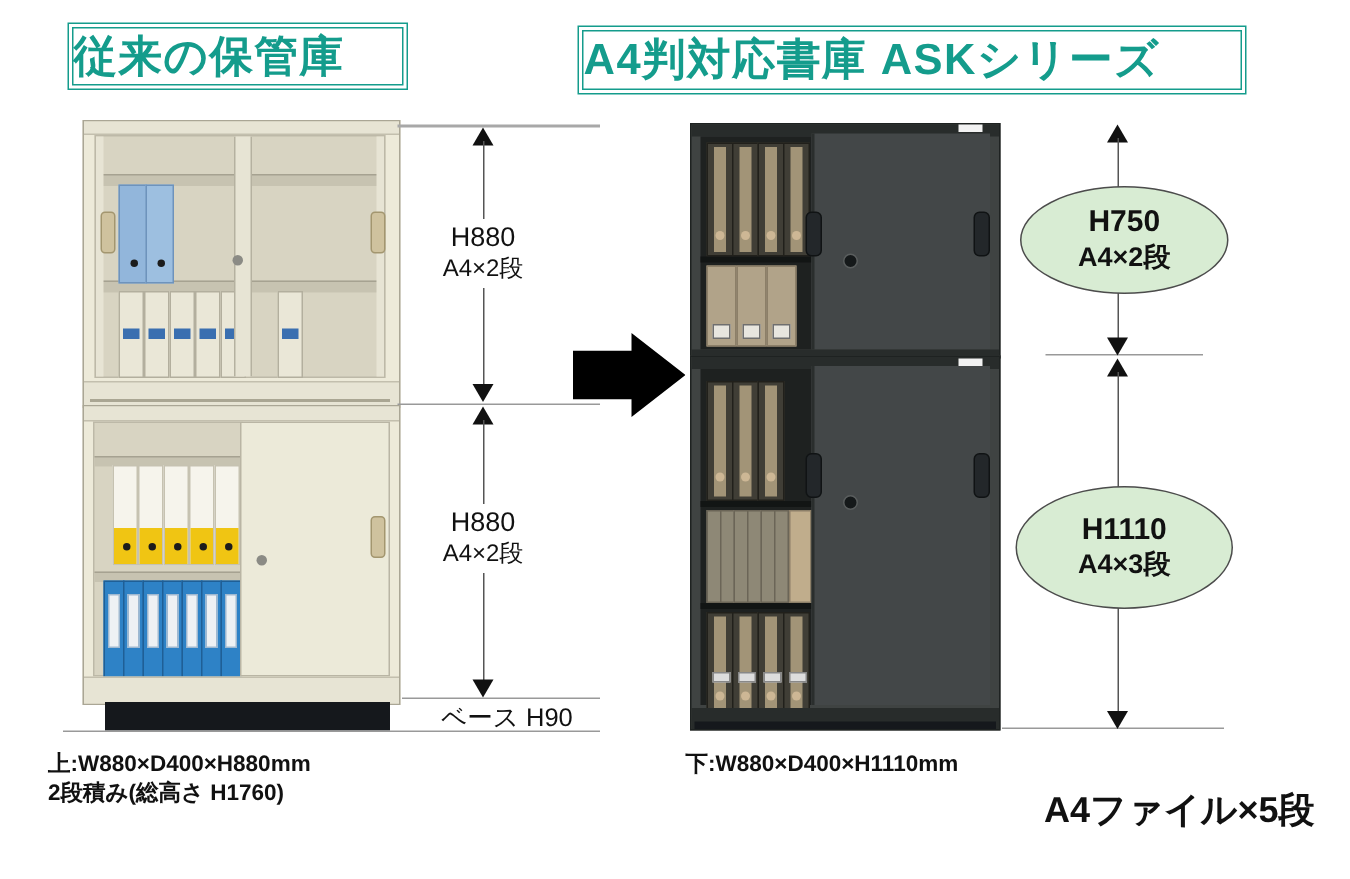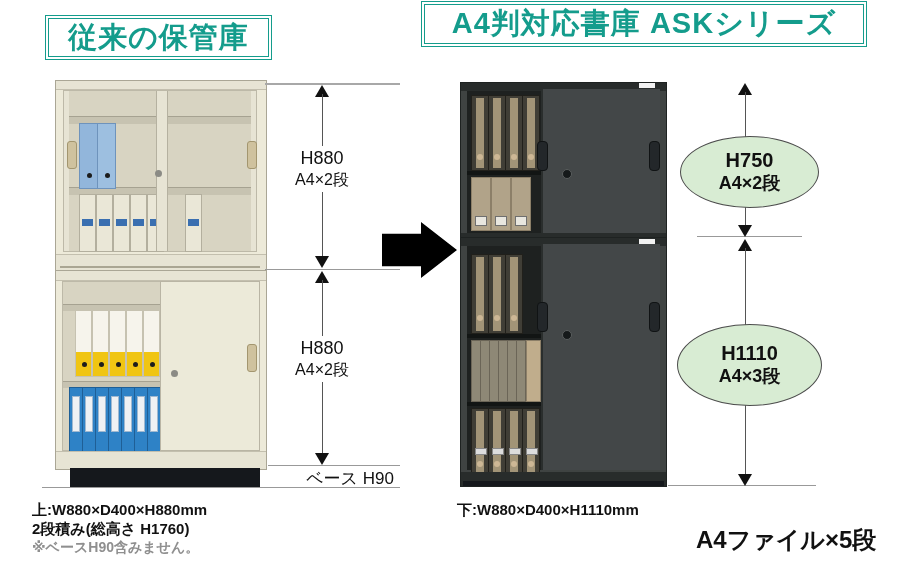--- a/index.html
+++ b/index.html
@@ -4,21 +4,21 @@
 <style>
   html,body{margin:0;padding:0;background:#fff;}
   .page{position:relative;width:900px;height:586px;background:#fff;overflow:hidden;
         font-family:"Liberation Sans","DejaVu Sans",sans-serif;color:#111;}
   .abs{position:absolute;box-sizing:border-box;}
 
   
   .titlebox{position:absolute;border:1px solid var(--c-accent_teal);background:#fff;}
   .titlebox .inner{position:absolute;left:2px;top:2px;right:2px;bottom:2px;
                    border:1px solid var(--c-accent_teal);
-                   display:flex;align-items:center;justify-content:center;}
+                   display:flex;align-items:center;}
   .titlebox .txt{color:var(--c-accent_teal);font-weight:bold;font-size:29px;letter-spacing:1px;white-space:nowrap;}
 
   
   .varrow{position:absolute;width:16px;}
   .varrow .line{position:absolute;left:50%;top:9px;bottom:9px;width:1px;background:#555;}
   .varrow .hu{position:absolute;top:0;left:1px;width:0;height:0;
               border-left:7px solid transparent;border-right:7px solid transparent;border-bottom:12px solid #111;}
   .varrow .hd{position:absolute;bottom:0;left:1px;width:0;height:0;
               border-left:7px solid transparent;border-right:7px solid transparent;border-top:12px solid #111;}
   .extline{position:absolute;background:#999;}
@@ -70,21 +70,21 @@
 </head>
 <body>
 
 <div class="page">
 
   <div class="titlebox" style="left:45px;top:15px;width:225px;height:43px;">
     <div class="inner">
       <span class="txt">従来の保管庫</span>
     </div>
   </div>
-  <div class="titlebox" style="left:385px;top:1px;width:444px;height:44px;margin-left:36px;">
+  <div class="titlebox" style="left:385px;top:17px;width:444px;height:44px;">
     <div class="inner">
       <span class="txt">A4判対応書庫 ASKシリーズ</span>
     </div>
   </div>
 
   <div class="unit-cream" style="left:55px;top:80px;width:210px;height:190px;">
     <div class="abs" style="left:0;top:0;width:100%;height:9px;background:#e7e4d4;border-bottom:1px solid #c3bfae;"></div>
     <div class="abs" style="left:7px;top:9px;width:194px;height:162px;background:#d8d4c2;border:1px solid #bdb9a8;">
       <div class="shelf-c" style="top:25px;height:7px;"></div>
       <div class="shelf-c" style="top:96px;height:7px;"></div>
@@ -195,21 +195,21 @@
   </div>
 
   <div class="dimlabel" style="left:272px;top:146px;width:100px;">
     <div>H880</div>
     <div class="l2">A4×2段</div>
   </div>
   <div class="dimlabel" style="left:272px;top:336px;width:100px;">
     <div>H880</div>
     <div class="l2">A4×2段</div>
   </div>
-  <div class="baselabel" style="left:288px;top:467px;width:124px;">ベース H90</div>
+  <div class="baselabel" style="left:276px;top:467px;width:124px;">ベース H90</div>
 
   <div class="bigarrow" style="left:382px;top:222px;width:75px;height:56px;"></div>
 
   <div class="unit-dark" style="left:460px;top:82px;width:205px;height:155px;">
     <div class="abs" style="left:0;top:0;width:100%;height:8px;background:#282c2b;"></div>
     <div class="tag" style="left:178px;top:0;width:16px;height:5px;"></div>
     <div class="abs" style="left:6px;top:8px;width:74px;height:142px;background:#1e2120;">
       <div class="b-dark" style="left:4px;top:4px;width:16px;height:74px;">
           <span class="tstripe"></span>
           <span class="dot-t" style="bottom:10px;"></span>
@@ -305,33 +305,32 @@
     <span class="hu"></span>
       <span class="line"></span>
       <span class="hd"></span>
   </div>
   <div class="varrow" style="left:737px;top:239px;height:247px;">
     <span class="hu"></span>
       <span class="line"></span>
       <span class="hd"></span>
   </div>
 
-  <div class="oval" style="left:680px;top:136px;width:137px;height:70px;">
+  <div class="oval" style="left:680px;top:124px;width:137px;height:70px;">
     <div class="l1">H750</div>
     <div class="l2">A4×2段</div>
   </div>
   <div class="oval" style="left:677px;top:324px;width:143px;height:80px;">
     <div class="l1">H1110</div>
     <div class="l2">A4×3段</div>
   </div>
 
   <div class="specs" style="left:32px;top:500px;">
     <div>上:W880×D400×H880mm</div>
     <div>2段積み(総高さ H1760)</div>
-    <div class="note">※ベースH90含みません。</div>
   </div>
 
   <div class="specs" style="left:457px;top:500px;">
     <div>下:W880×D400×H1110mm</div>
   </div>
   <div class="capacity" style="left:696px;top:524px;">A4ファイル×5段</div>
 
 </div>
 
 </body></html>

